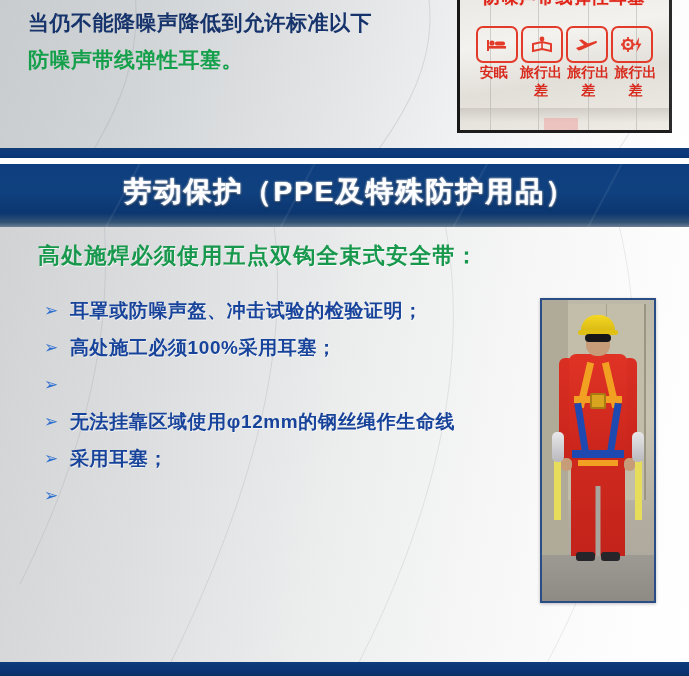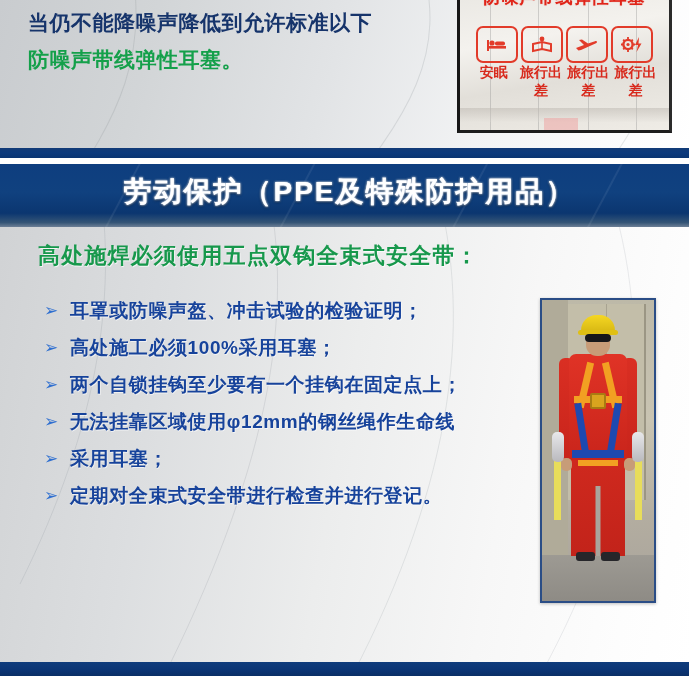--- a/index.html
+++ b/index.html
@@ -420,33 +420,31 @@
       <div class="bullet">
         <span class="marker">➢</span>
         <span class="btext">耳罩或防噪声盔、冲击试验的检验证明；</span>
       </div>
       <div class="bullet">
         <span class="marker">➢</span>
         <span class="btext">高处施工必须100%采用耳塞；</span>
       </div>
       <div class="bullet">
         <span class="marker">➢</span>
-        <span class="btext">两个自锁挂钩至少要有一个挂钩在固定点上；</span>
       </div>
       <div class="bullet">
         <span class="marker">➢</span>
         <span class="btext">无法挂靠区域使用φ12mm的钢丝绳作生命线</span>
       </div>
       <div class="bullet">
         <span class="marker">➢</span>
         <span class="btext">采用耳塞；</span>
       </div>
       <div class="bullet">
         <span class="marker">➢</span>
-        <span class="btext">定期对全束式安全带进行检查并进行登记。</span>
       </div>
     </div>
 
     <div id="worker-photo">
       <div class="wall-a"></div>
       <div class="door"></div>
       <div class="door2"></div>
       <div class="floor"></div>
       <div class="arm-l"></div>
       <div class="arm-r"></div>

